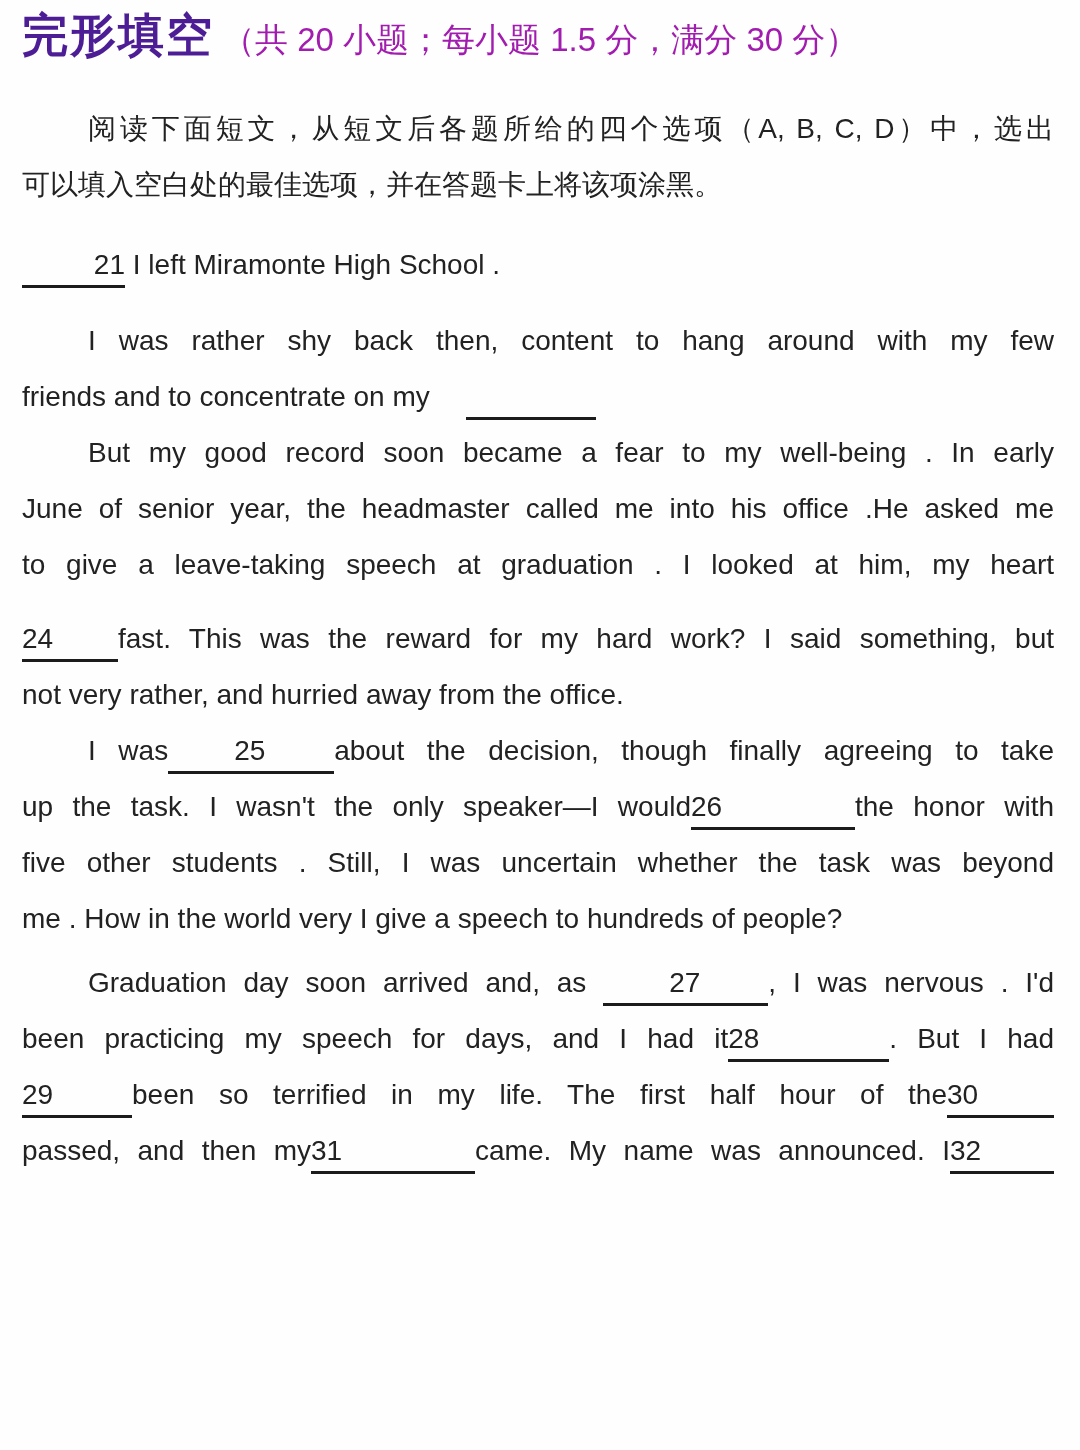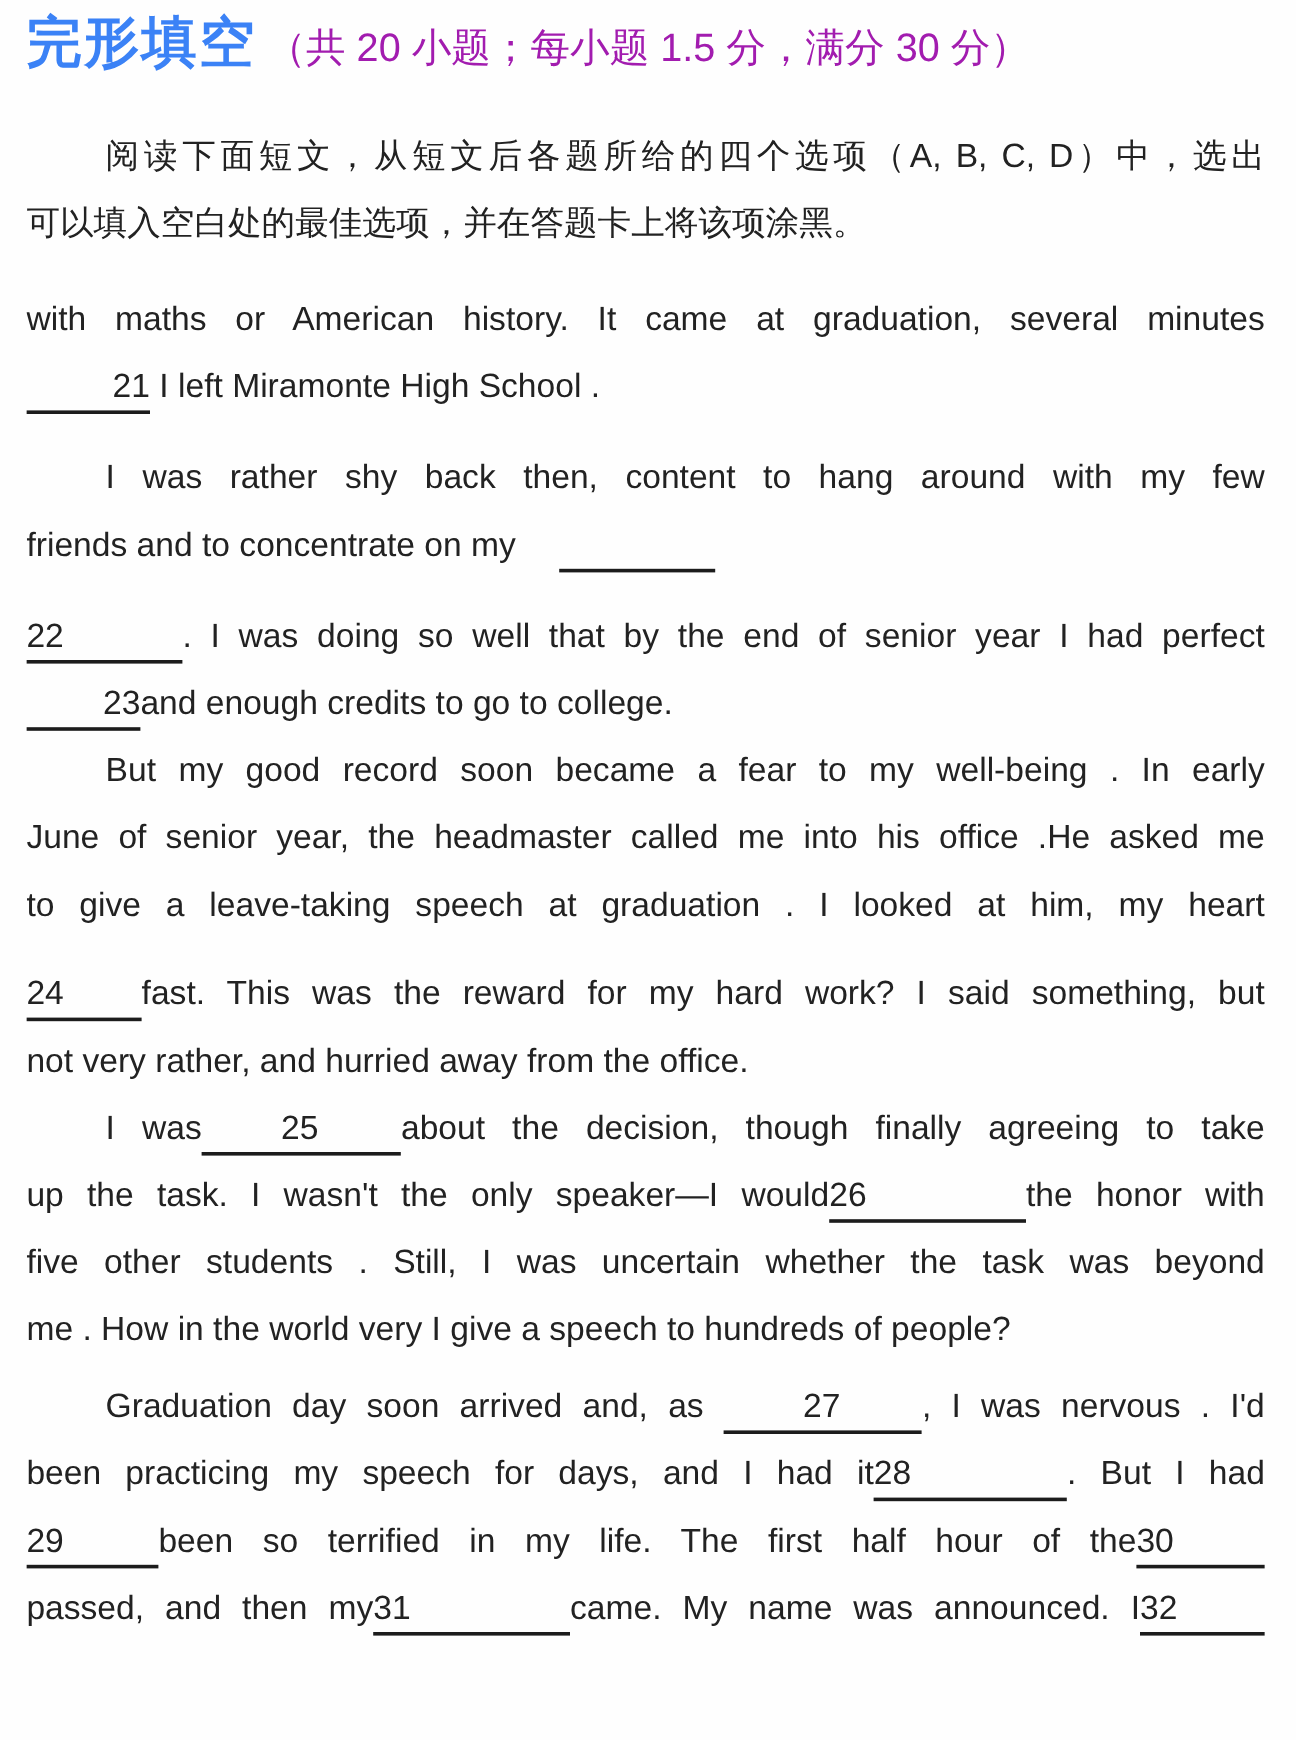--- a/index.html
+++ b/index.html
@@ -39,38 +39,33 @@
     vertical-align: baseline;
   }
   .blank.left  { text-align: right; }
   .blank.right { text-align: center; }
 </style>
 </head>
 <body>
 
 <div class="page">
   <div class="header">
-    <span class="title" style="color: #3b82f6;">完形填空</span><span class="subtitle">（共 20 小题；每小题 1.5 分，满分 30 分）</span>
+    <span class="title" style="color: #4c1d95;">完形填空</span><span class="subtitle">（共 20 小题；每小题 1.5 分，满分 30 分）</span>
   </div>
   <div>
       <div class="para" style="margin-top: 24px;">
         <div class="line just ind cjk"><span>阅读下面短文，从短文后各题所给的四个选项（A, B, C, D）中，选出</span></div>
         <div class="line cjk"><span>可以填入空白处的最佳选项，并在答题卡上将该项涂黑。</span></div>
       </div>
       <div class="para" style="margin-top: 24px;">
-        <div class="line just"><span>with maths or American history. It came at graduation, several minutes</span></div>
         <div class="line"><span class="blank left" style="width: 103px;">21</span><span> I left Miramonte High School .</span></div>
       </div>
       <div class="para" style="margin-top: 20px;">
         <div class="line just ind"><span>I was rather shy back then, content to hang around with my few</span></div>
         <div class="line"><span>friends and to concentrate on my</span><span class="blank" style="width: 130px; margin-left: 36px;">&nbsp;</span></div>
-      </div>
-      <div class="para" style="margin-top: 20px;">
-        <div class="line just"><span class="blank" style="width: 130px;">22</span><span>. I was doing so well that by the end of senior year I had perfect</span></div>
-        <div class="line"><span class="blank left" style="width: 95px;">23</span><span>and enough credits to go to college.</span></div>
       </div>
       <div class="para" style="margin-top: 0px;">
         <div class="line just ind"><span>But my good record soon became a fear to my well-being . In early</span></div>
         <div class="line just"><span>June of senior year, the headmaster called me into his office .He asked me</span></div>
         <div class="line just"><span>to give a leave-taking speech at graduation . I looked at him, my heart</span></div>
         <div class="line just"><span class="blank left" style="width: 96px; margin-top: 32px;">24</span><span>fast. This was the reward for my hard work? I said something, but</span></div>
         <div class="line"><span>not very rather, and hurried away from the office.</span></div>
       </div>
       <div class="para" style="margin-top: 0px;">
         <div class="line just ind"><span>I was</span><span class="blank" style="width: 166px;">25</span><span>about the decision, though finally agreeing to take</span></div>

